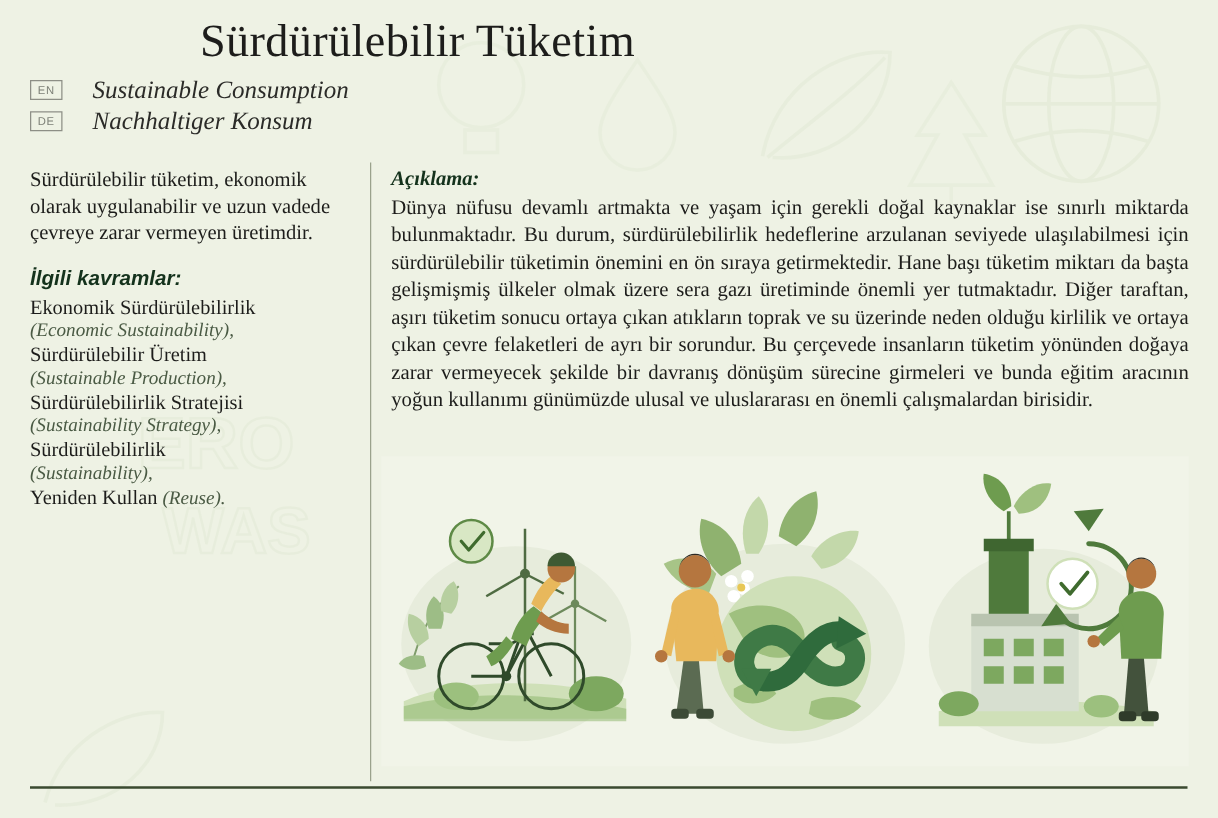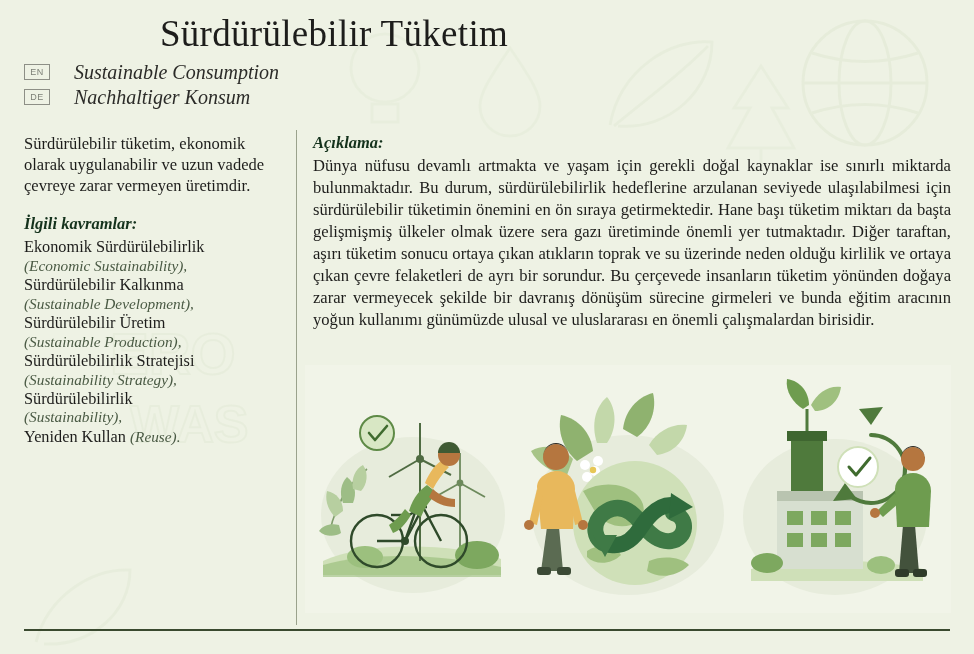--- a/index.html
+++ b/index.html
@@ -90,21 +90,21 @@
     z-index: 5;
   }
   .definition {
     font-family: "Liberation Serif", serif;
     font-size: 16.5px;
     line-height: 1.26;
     color: #1d1d1b;
     margin: 0 0 18px 0;
   }
   .concepts-head {
-    font-family: Liberation Serif, serif;
+    font-family: Liberation Sans, sans-serif;
     font-style: italic;
     font-weight: bold;
     font-size: 16.5px;
     color: #14321c;
     margin: 0 0 3px 0;
   }
   .concept {
     font-family: "Liberation Serif", serif;
     font-size: 16.3px;
     line-height: 1.2;
@@ -223,24 +223,20 @@
   <div class="hrule"></div>
 
   <div class="left-col">
     <p class="definition">Sürdürülebilir tüketim, ekonomik olarak uygulanabilir ve uzun vadede çevreye zarar vermeyen üretimdir.</p>
 
     <p class="concepts-head">İlgili kavramlar:</p>
 
     <p class="concept">
       <span class="tr">Ekonomik Sürdürülebilirlik</span>
       <span class="en">(Economic Sustainability),</span>
-    </p>
-    <p class="concept">
-      <span class="tr">Sürdürülebilir Kalkınma</span>
-      <span class="en">(Sustainable Development),</span>
     </p>
     <p class="concept">
       <span class="tr">Sürdürülebilir Üretim</span>
       <span class="en">(Sustainable Production),</span>
     </p>
     <p class="concept">
       <span class="tr">Sürdürülebilirlik Stratejisi</span>
       <span class="en">(Sustainability Strategy),</span>
     </p>
     <p class="concept">

